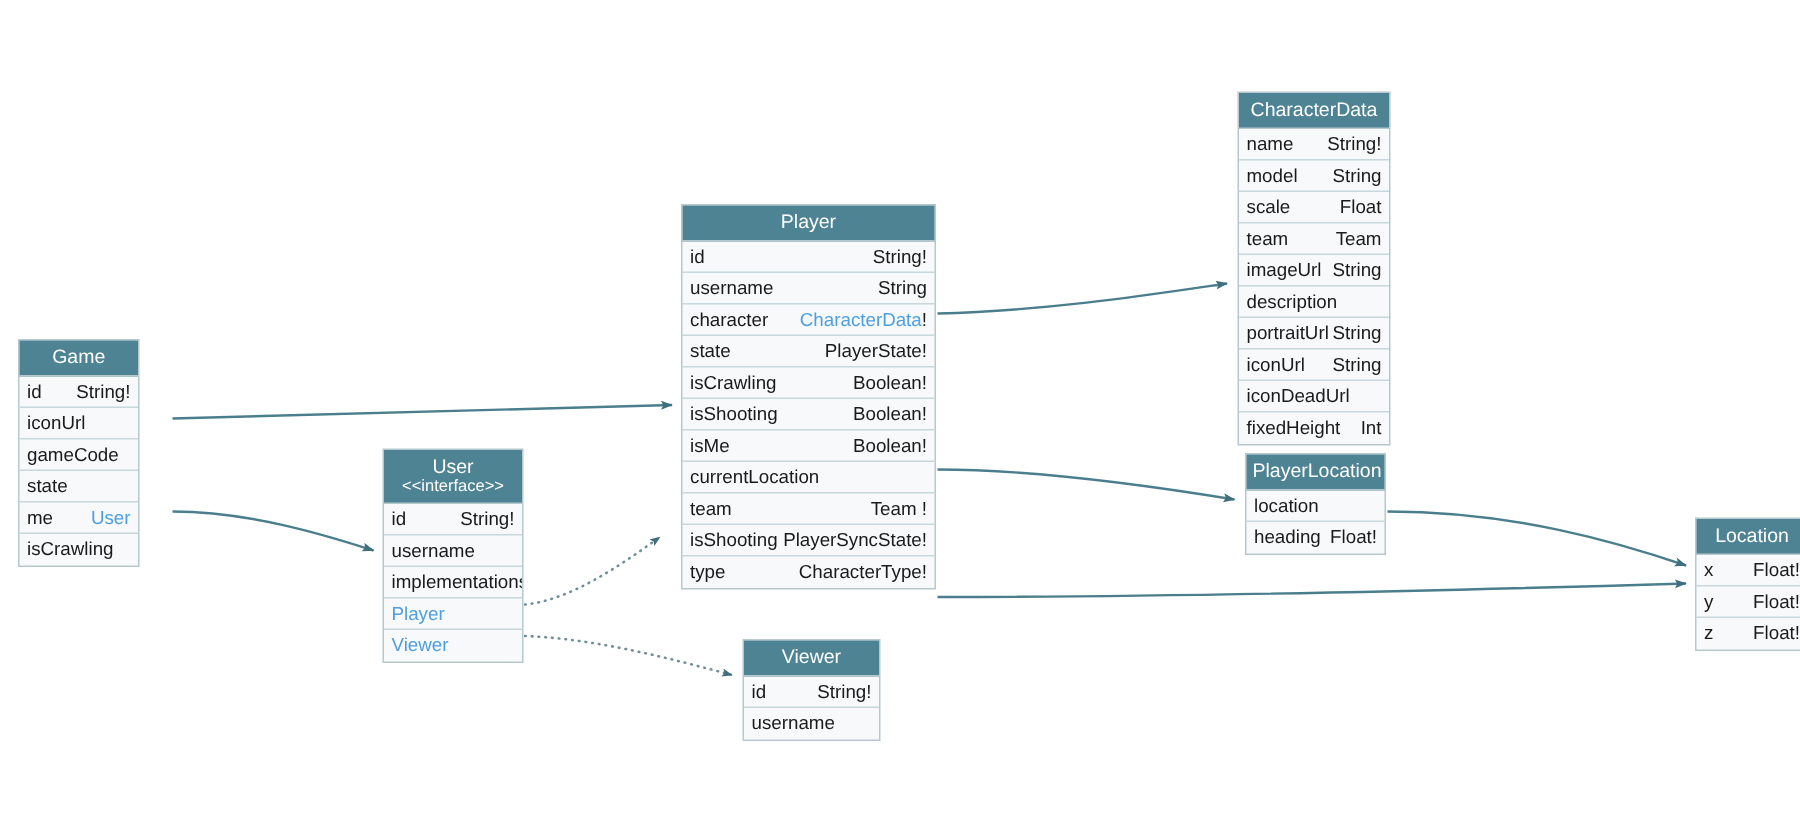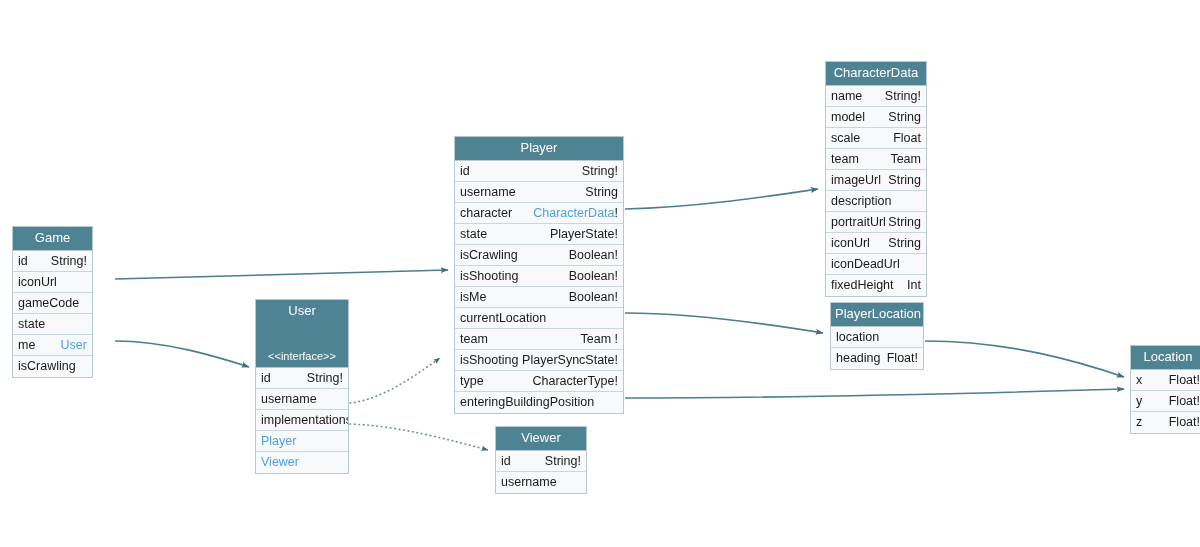--- a/index.html
+++ b/index.html
@@ -26,21 +26,20 @@
     line-height:14px;
     padding:4px 4px 5px 4px;
     box-sizing:border-box;
     border-bottom:1px solid #b7c9cf;
     white-space:nowrap;
   }
   .ehead .sub{
     display:block;
     font-size:11px;
     line-height:12px;
-    margin-top:32px;
   }
   .row{
     position:relative;
     box-sizing:border-box;
     height:21px;
     line-height:20px;
     border-bottom:1px solid #c8d7dc;
     font-size:12.5px;
     color:#1a1a1a;
     padding:0 5px;
@@ -183,24 +182,20 @@
       <span class="ftype blk">Team !</span>
     </div>
     <div class="row">
       <span class="fname">isShooting</span>
       <span class="ftype blk">PlayerSyncState!</span>
     </div>
     <div class="row">
       <span class="fname">type</span>
       <span class="ftype blk">CharacterType!</span>
     </div>
-    <div class="row">
-      <span class="fname">enteringBuildingPosition</span>
-      <span class="ftype lnk">Location</span>
-    </div>
   </div>
 
   <div class="entity" id="ent-viewer">
     <div class="ehead">Viewer</div>
     <div class="row">
       <span class="fname">id</span>
       <span class="ftype blk">String!</span>
     </div>
     <div class="row">
       <span class="fname">username</span>

